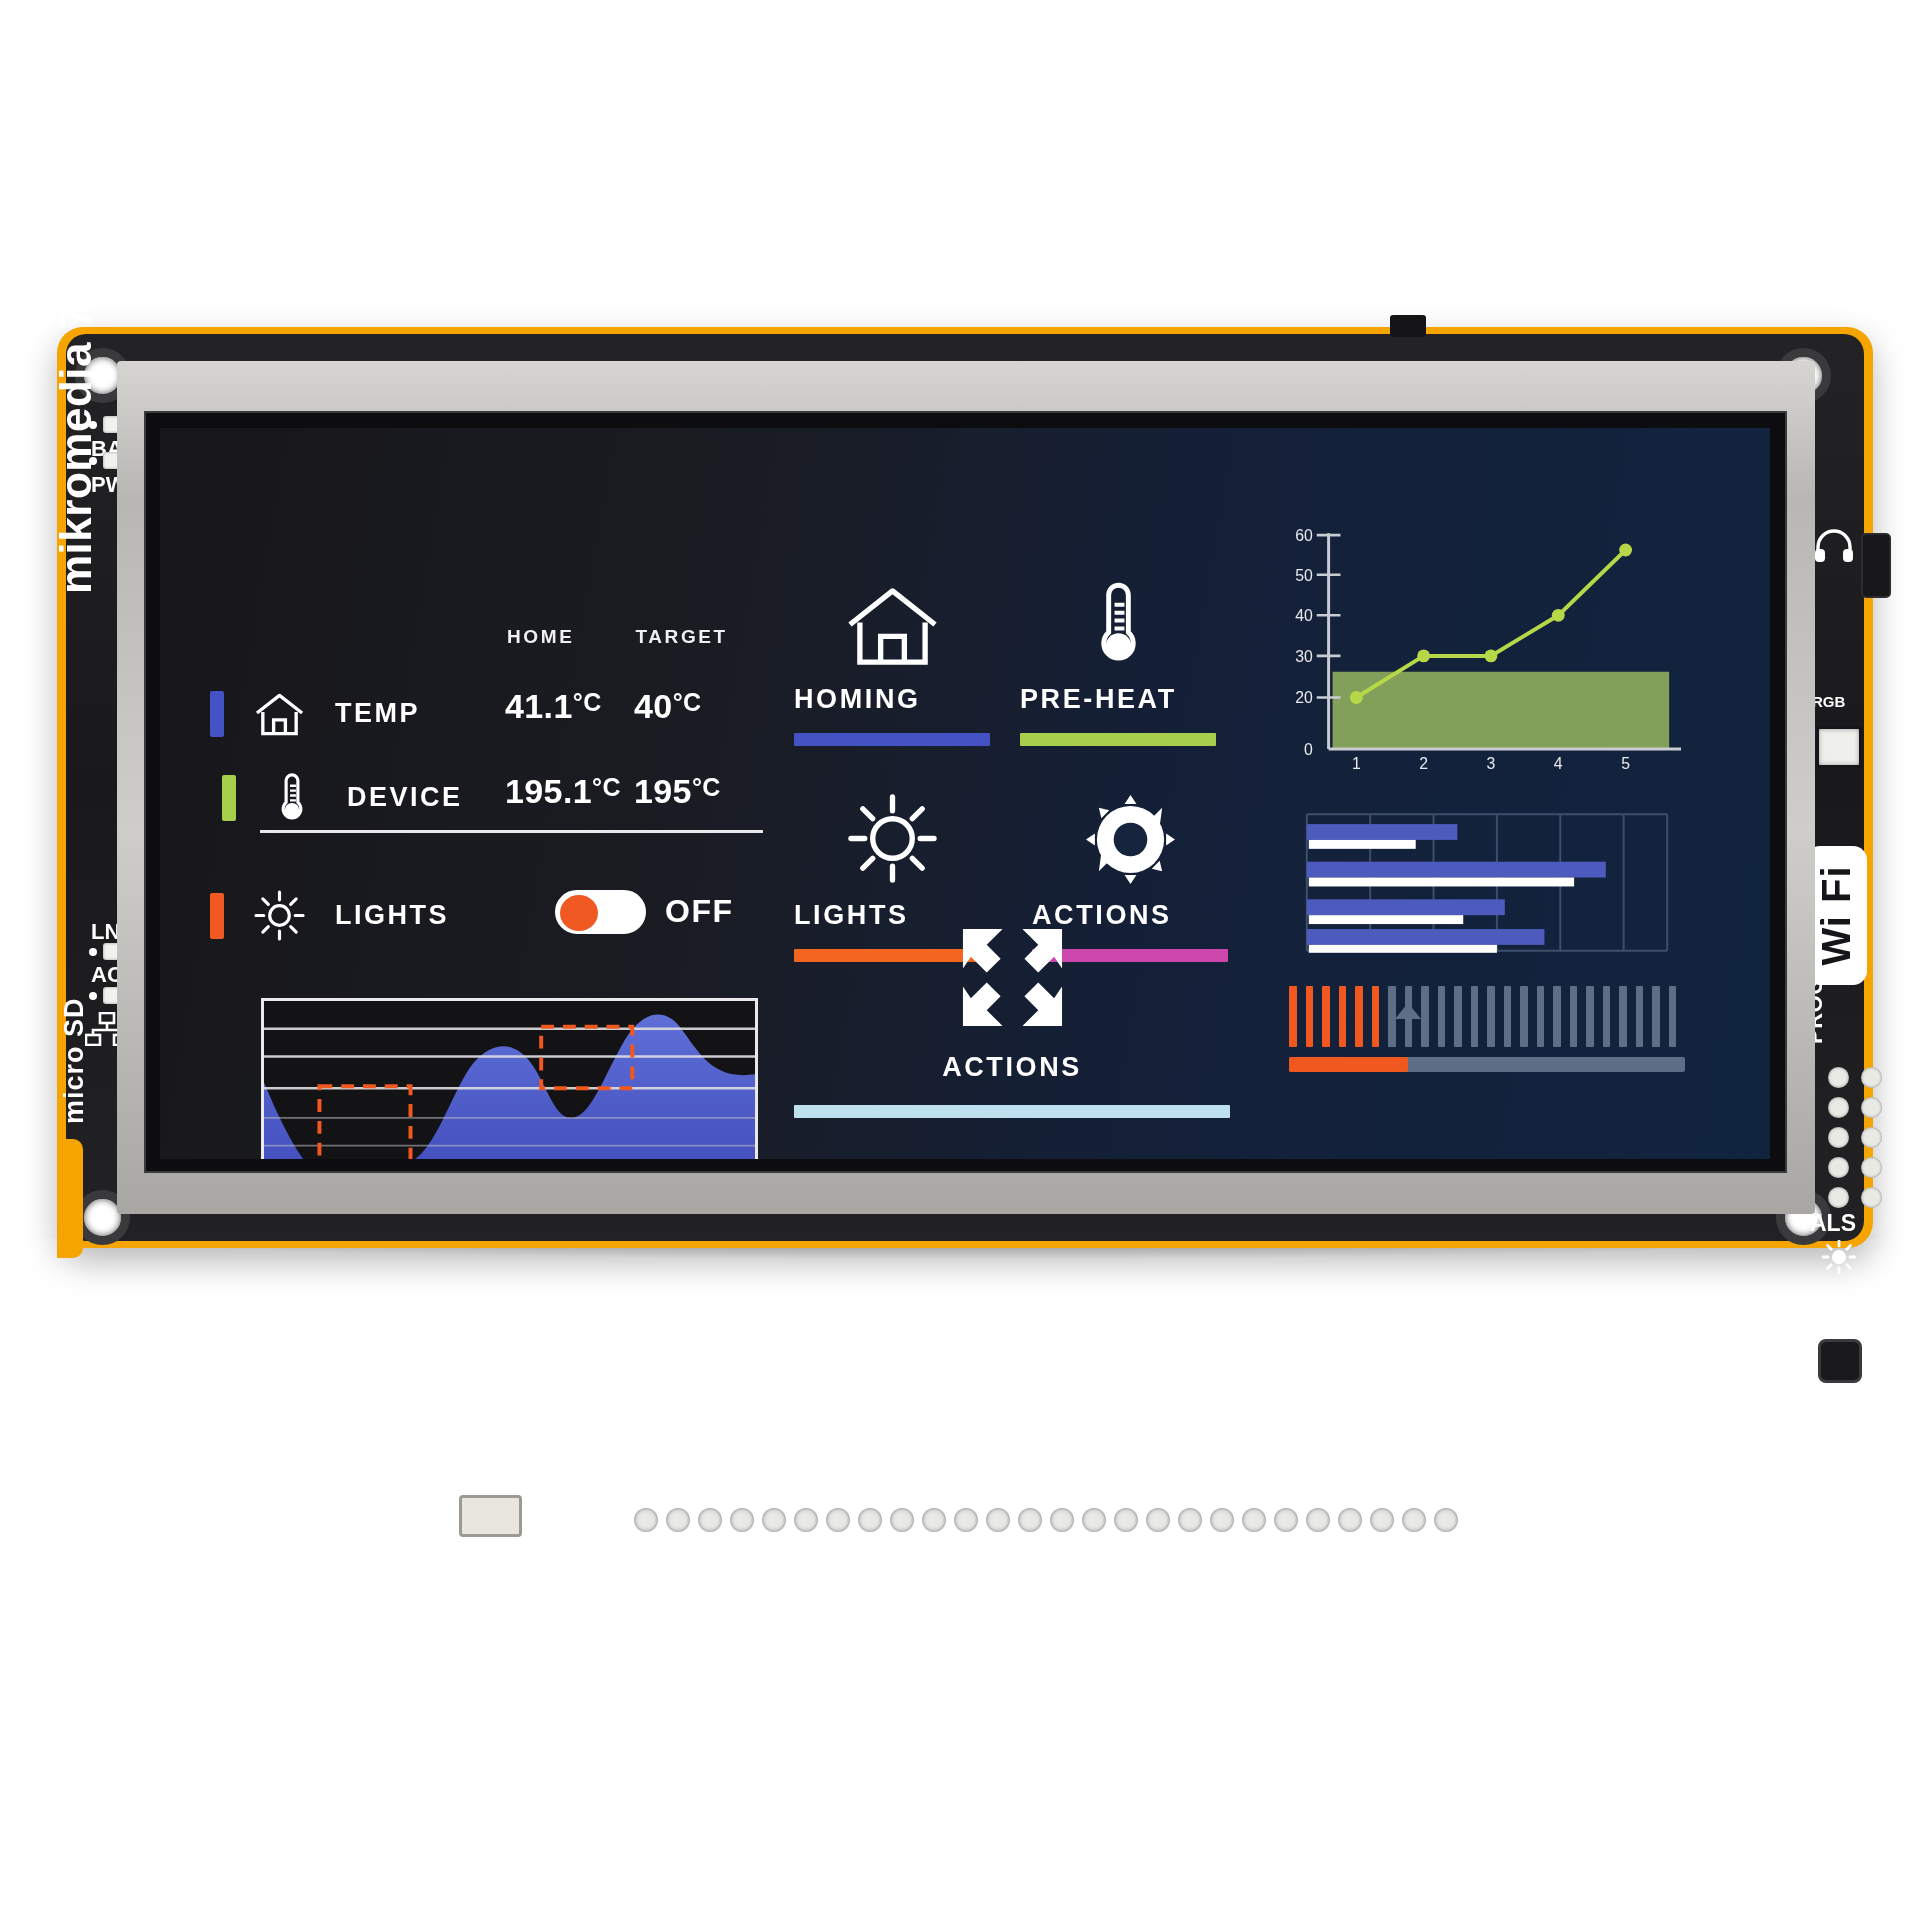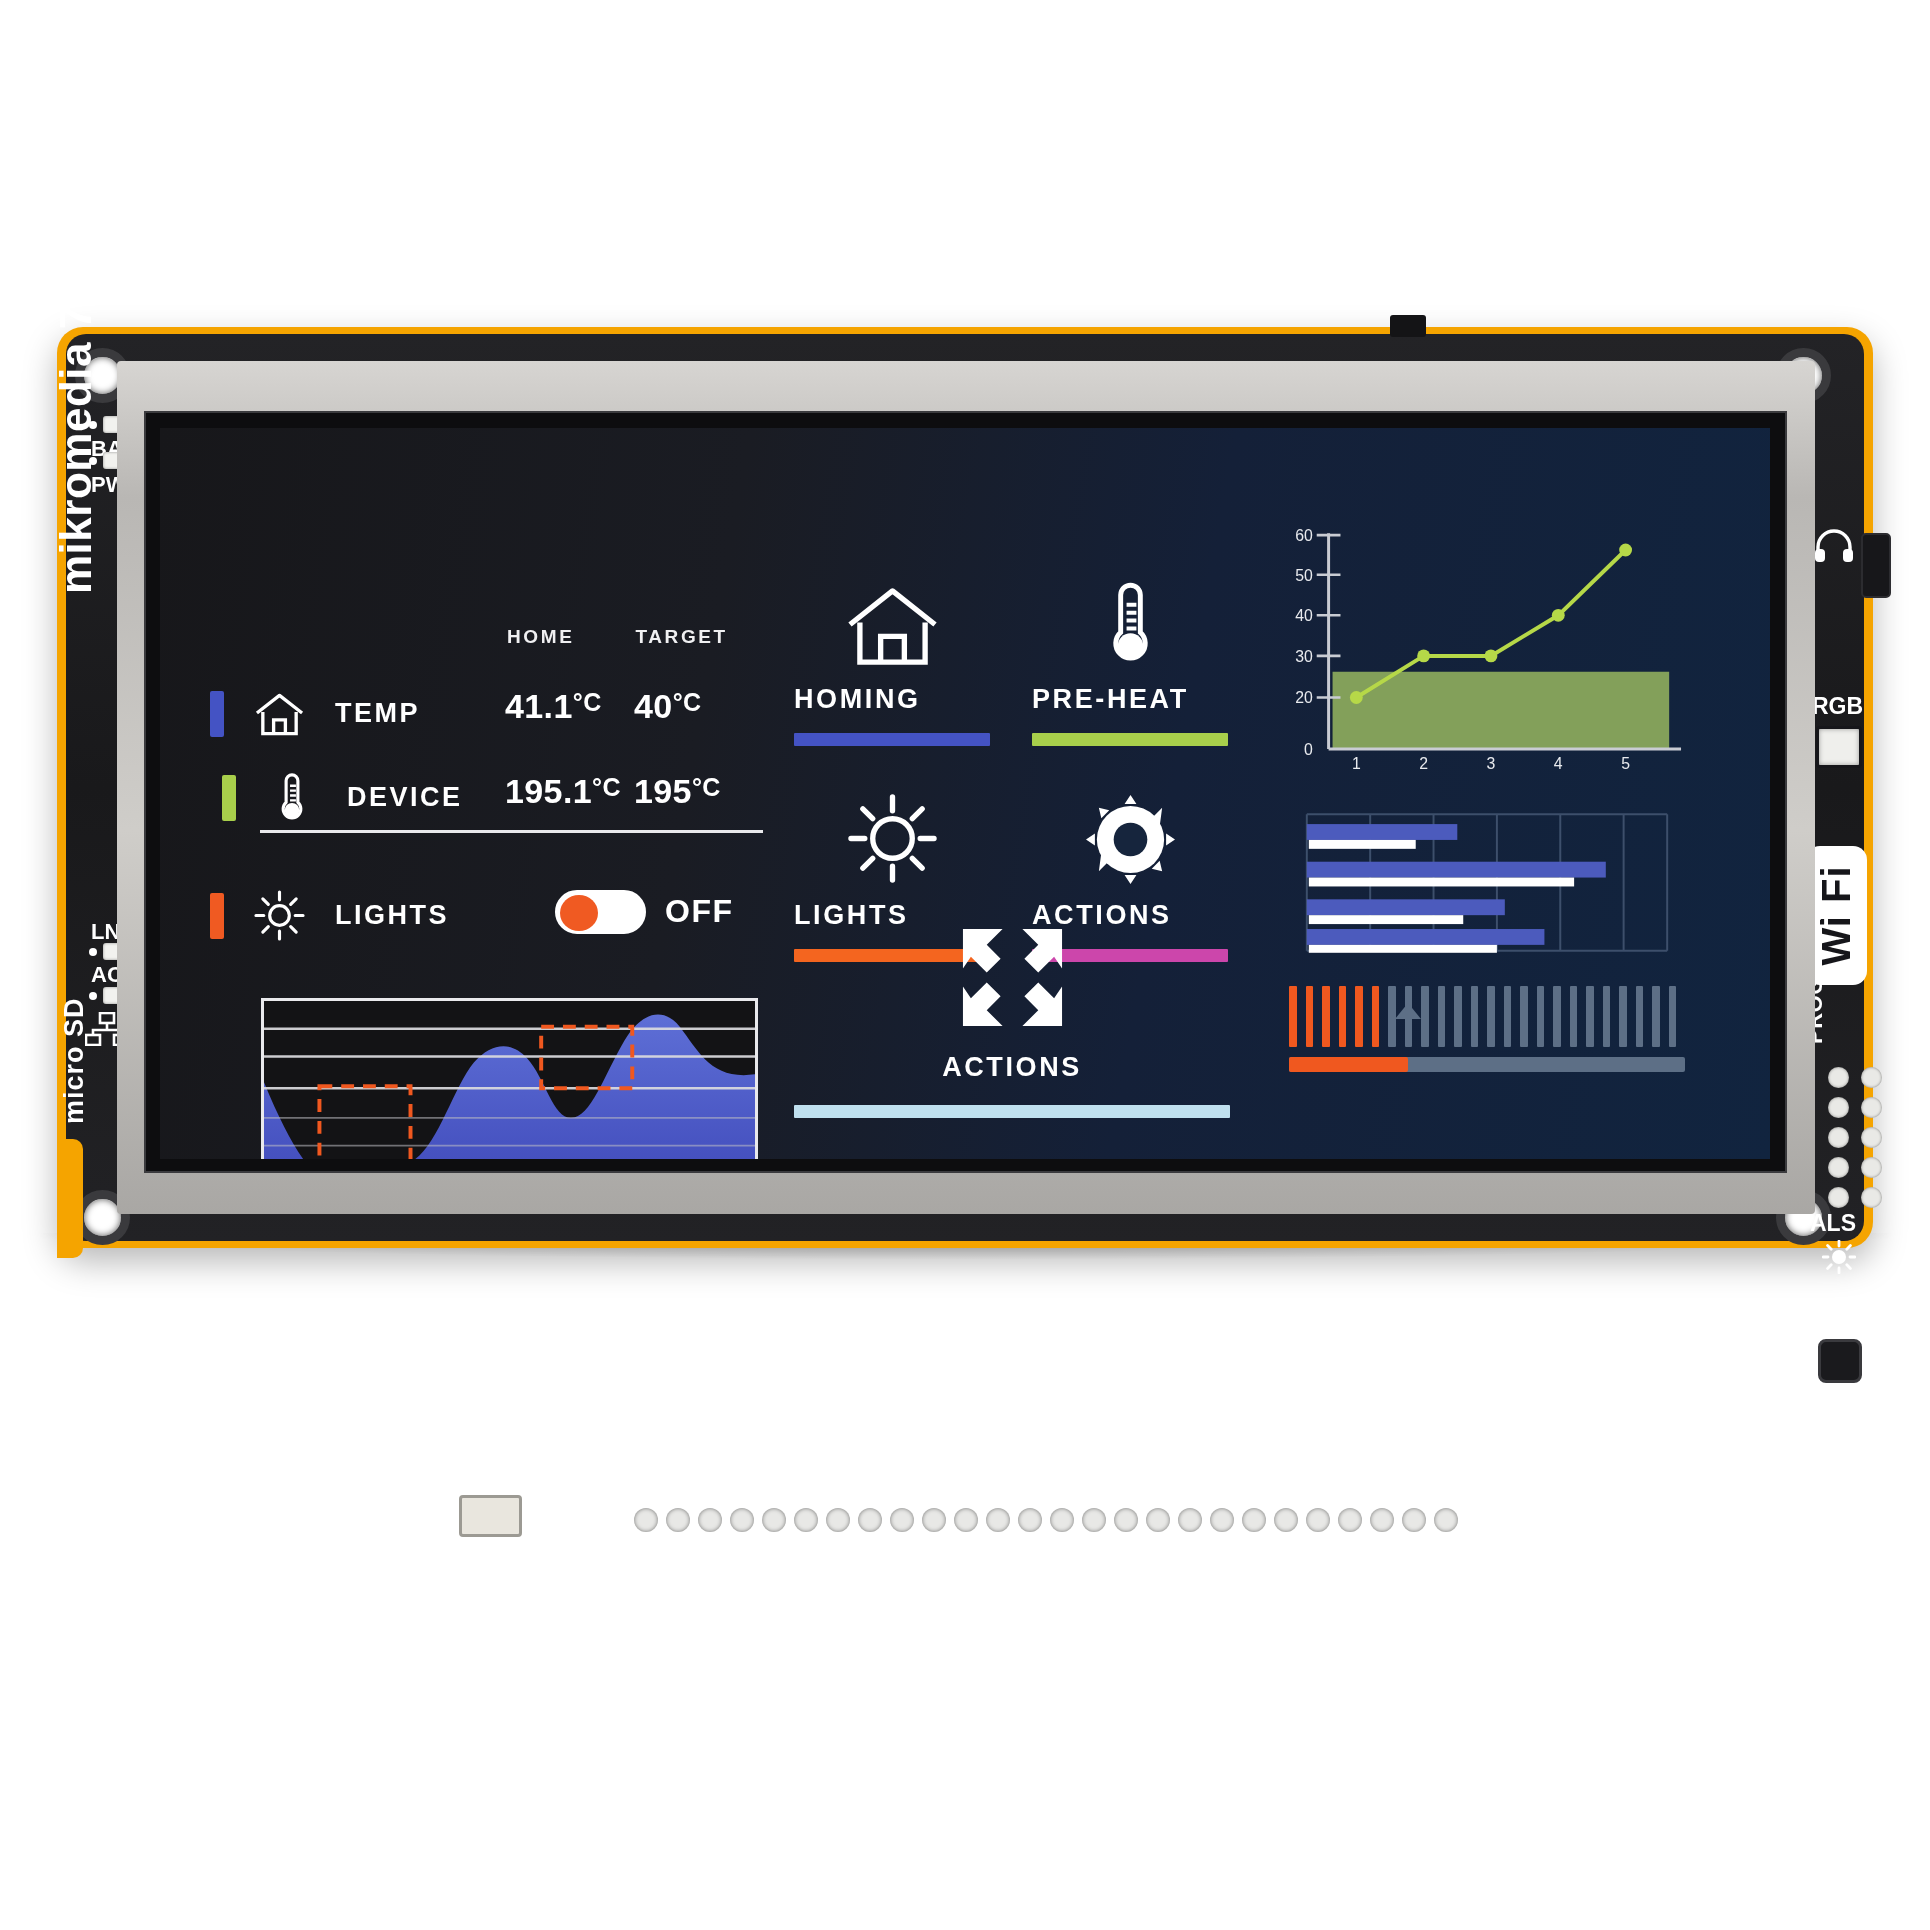--- a/index.html
+++ b/index.html
@@ -276,21 +276,21 @@
   <div class="sd-txt">micro SD</div>
 
   <div class="hp-ico">
     <svg width="40" height="34" viewBox="0 0 40 34">
       <path d="M4 22v-4a16 16 0 0132 0v4" fill="none" stroke="#fff" stroke-width="3.4"></path>
       <rect x="1" y="20" width="10" height="13" rx="4" fill="#fff"></rect>
       <rect x="29" y="20" width="10" height="13" rx="4" fill="#fff"></rect>
     </svg>
   </div>
   <div class="jack"></div>
-  <div class="edge-txt" style="left:1812px;top:693px;font-size:23px">RGB</div>
+  <div class="edge-txt" style="left:1812px;top:693px;font-size:15px">RGB</div>
   <div class="rgb-chip"></div>
   <div class="wifi-badge">
     <span>Wi Fi</span>
   </div>
   <div class="progdbg">PROG/DEBUG</div>
   <div class="pad-grid">
     <div class="pad"></div>
       <div class="pad"></div>
     <div class="pad"></div>
       <div class="pad"></div>
@@ -518,21 +518,21 @@
             <svg width="95" height="83" viewBox="0 0 96 84">
               <path d="M5 40L48 6l43 34" fill="none" stroke="#fff" stroke-width="5.4" stroke-linejoin="round"></path>
               <path d="M15 38v40h66V38" fill="none" stroke="#fff" stroke-width="5.4"></path>
               <path d="M36 78V52h24v26" fill="none" stroke="#fff" stroke-width="5.4"></path>
             </svg>
           </div>
           <div class="blabel">HOMING</div>
           <div class="bbar" style="background:#4453c4"></div>
         </div>
 
-        <div class="btn" style="left:238px;top:30px">
+        <div class="btn" style="left:226px;top:30px">
           <div class="glyph">
             <svg width="59" height="87" viewBox="0 0 60 88">
               <path d="M20 14a10 10 0 0120 0v38a15 15 0 11-20 0z" fill="none" stroke="#fff" stroke-width="5"></path>
               <circle cx="30" cy="66" r="13" fill="#fff"></circle>
               <g stroke="#fff" stroke-width="4">
                   <path d="M26 24h10M26 32h10M26 40h10M26 48h10"></path>
                 </g>
             </svg>
           </div>
           <div class="blabel">PRE-HEAT</div>

